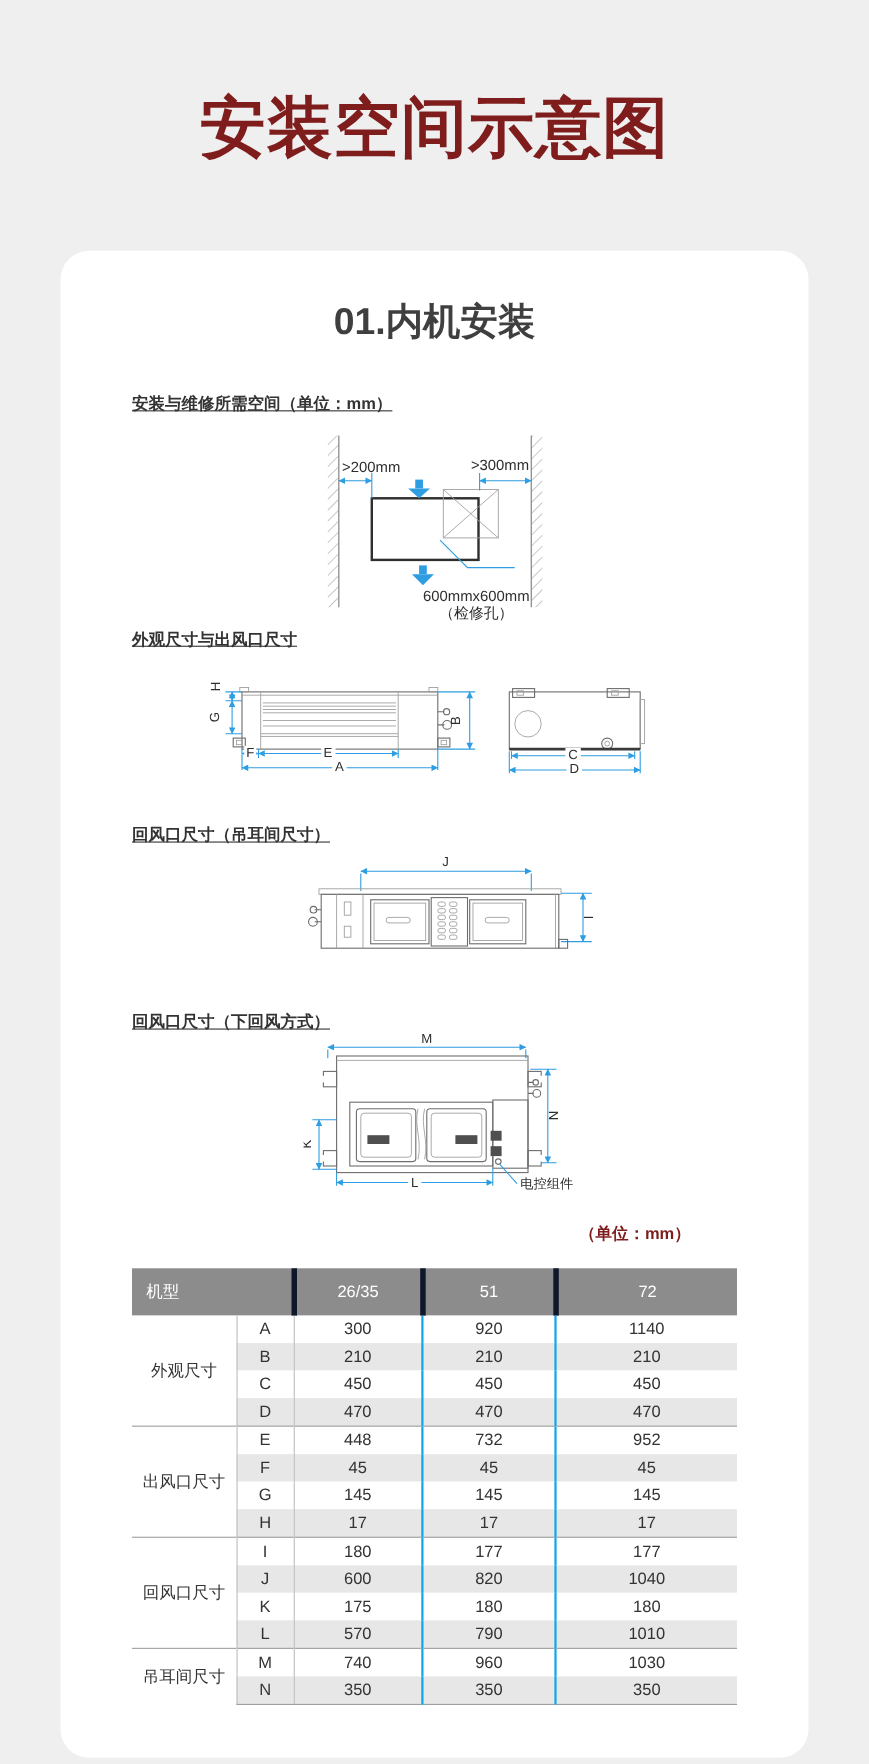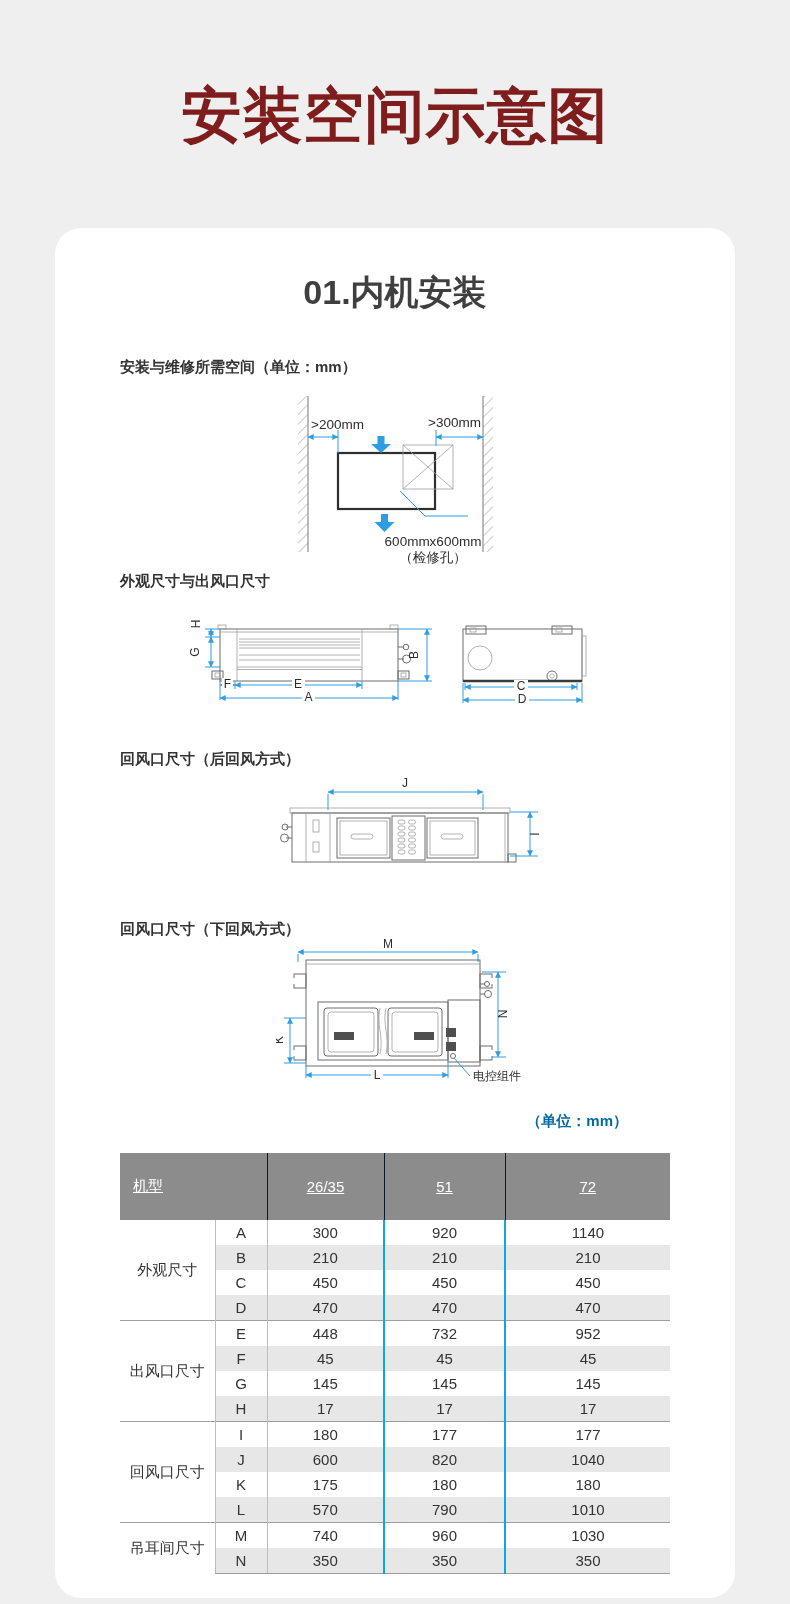--- a/index.html
+++ b/index.html
@@ -18,28 +18,29 @@
     position:absolute; left:55px; top:228px; width:680px; height:1370px;
     background:#ffffff; border-radius:26px;
   }
   .card-heading {
     position:absolute; top:42px; left:0; width:100%;
     text-align:center; font-size:34px; font-weight:bold; color:#3f3f3f;
   }
   .slabel {
     position:absolute; left:65px; font-size:15px; font-weight:bold; color:#333;
     white-space:nowrap;
+    text-decoration:underline;
   }
   #label-install { top:130px; }
   #label-appearance { top:344px; }
   #label-rear { top:522px; }
   #label-bottom { top:692px;text-align:right; }
   .unit-note {
     position:absolute; top:884px; right:107px;
-    font-size:15px; font-weight:bold; color:#0369a1;
+    font-size:15px; font-weight:bold; color:#7f1d1d;
   }
   .diag { position:absolute; }
   #svg-install { left:235px; top:164px; }
   #svg-appearance { left:130px; top:372px; }
   #svg-rear { left:225px; top:542px; }
   #svg-bottom { left:221px; top:708px; }
 
   
   .d  { stroke:#2e9de2; stroke-width:1; fill:none; }
   .dm { marker-start:url(#arr); marker-end:url(#arr); }
@@ -54,24 +55,24 @@
   .hd { fill:#4f4f4f; }
 
   
   table.dims {
     position:absolute; left:65px; top:925px; width:550px;
     border-collapse:collapse; table-layout:fixed;
     font-size:15px; color:#333; text-align:center;
   }
   table.dims th {
     background:#8c8c8c; color:#ffffff; font-weight:normal;
-    height:43px; padding:12px;text-decoration:underline;
+    height:43px; padding:0;
   }
   table.dims th.hmodel { text-align:left; padding-left:13px; }
-  table.dims th.col { border-left:1px solid #0f172a; }
+  table.dims th.col { border-left:5px solid #0f172a; }
   table.dims td { height:25px; padding:0; background:#ffffff; }
   table.dims td.lt { border-left:1px solid #bdbdbd; border-right:1px solid #bdbdbd; }
   table.dims td.val + td.val { border-left:2px solid #0ea5e9; }
   tr.alt td.lt, tr.alt td.val { background:#e7e7e7; }
   tr.gstart td { border-top:1px solid #9e9e9e; }
   tr.last td { border-bottom:1px solid #9e9e9e; }
 </style>
 </head>
 <body>
 
@@ -204,21 +205,21 @@
       <line class="d" x1="397" y1="83" x2="397" y2="103"></line>
       <line class="d dm" x1="280" y1="87" x2="392" y2="87"></line>
       <line class="d dm" x1="278" y1="100" x2="397" y2="100"></line>
       <rect class="wbg" x="329" y="80" width="14" height="11"></rect>
       <text class="t" text-anchor="middle" x="336" y="90">C</text>
       <rect class="wbg" x="330" y="93" width="14" height="11"></rect>
       <text class="t" text-anchor="middle" x="337" y="103">D</text>
     </g>
   </svg>
 
-  <div class="slabel" id="label-rear">回风口尺寸（后回风方式）</div>
+  <div class="slabel" id="label-rear">回风口尺寸（吊耳间尺寸）</div>
 
   <svg id="svg-rear" class="diag" width="265" height="100" viewBox="0 0 265 100">
     <g>
       <line class="d dm" x1="48" y1="22" x2="203" y2="22"></line>
       <line class="d" x1="48" y1="24" x2="48" y2="40"></line>
       <line class="d" x1="203" y1="24" x2="203" y2="40"></line>
       <text class="t" text-anchor="middle" x="125" y="17">J</text>
       <line class="d" x1="230" y1="42" x2="258" y2="42"></line>
       <line class="d" x1="230" y1="86" x2="258" y2="86"></line>
       <line class="d dm" x1="250" y1="42" x2="250" y2="86"></line>

